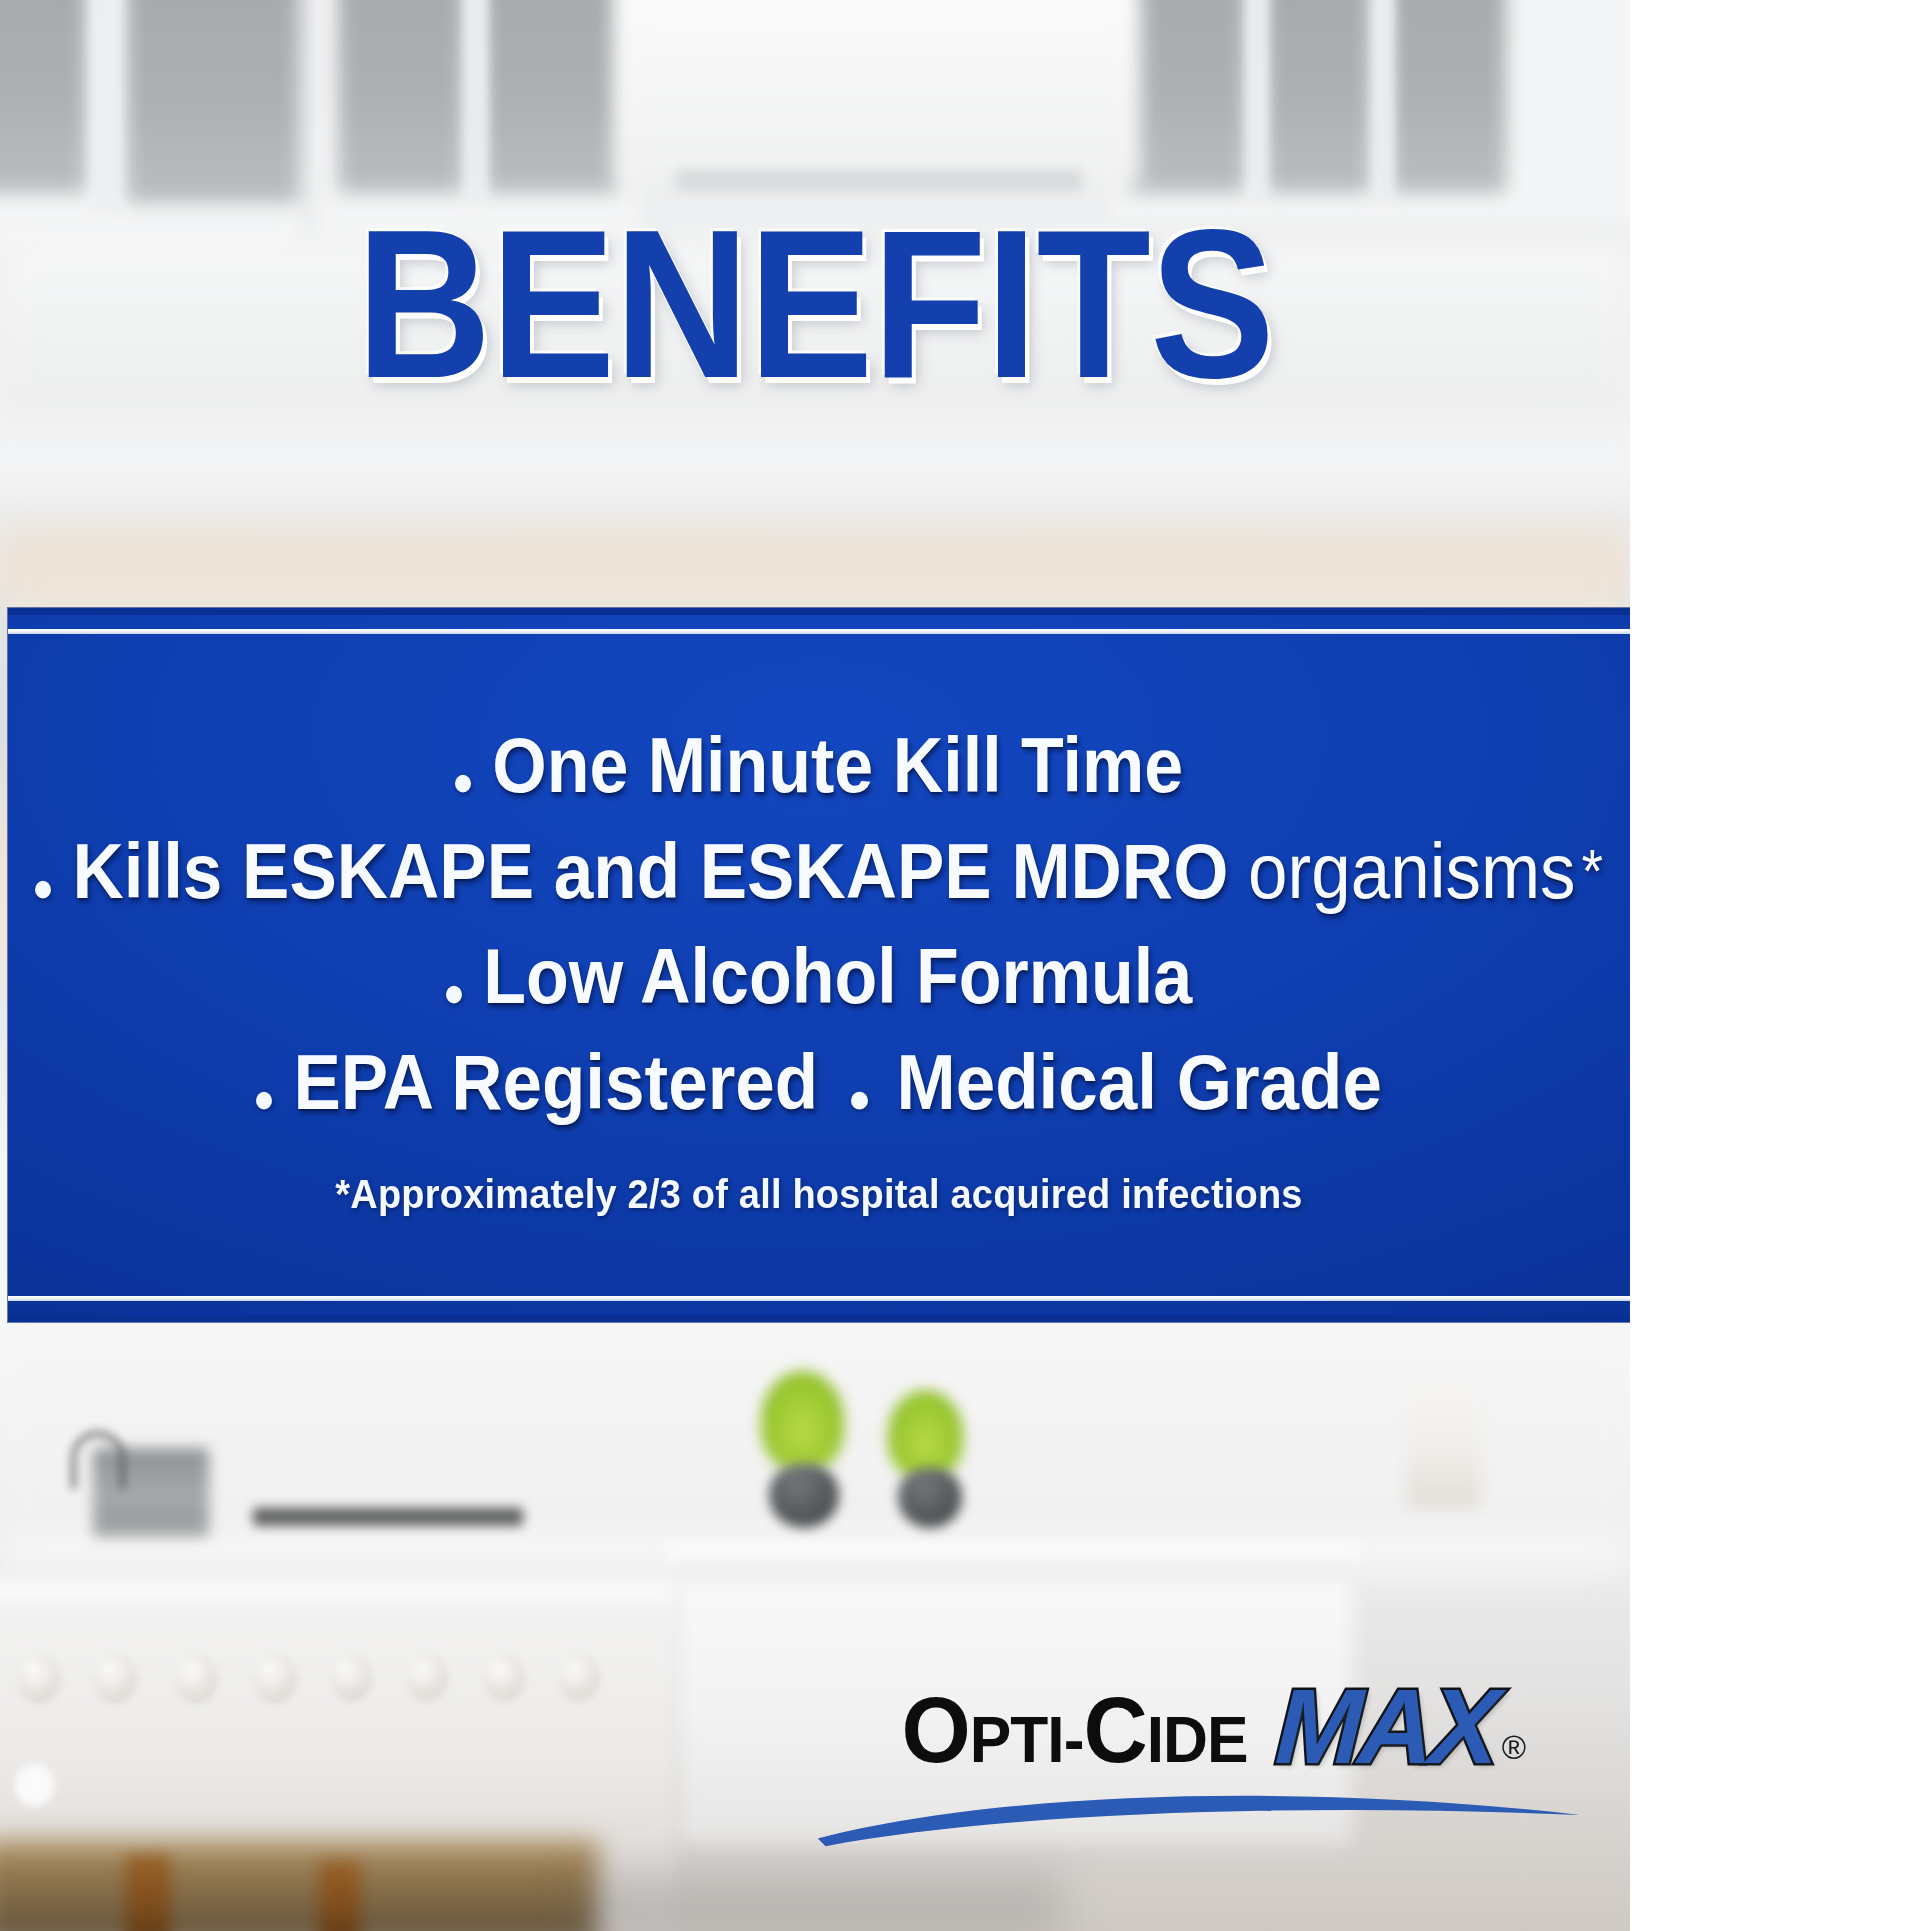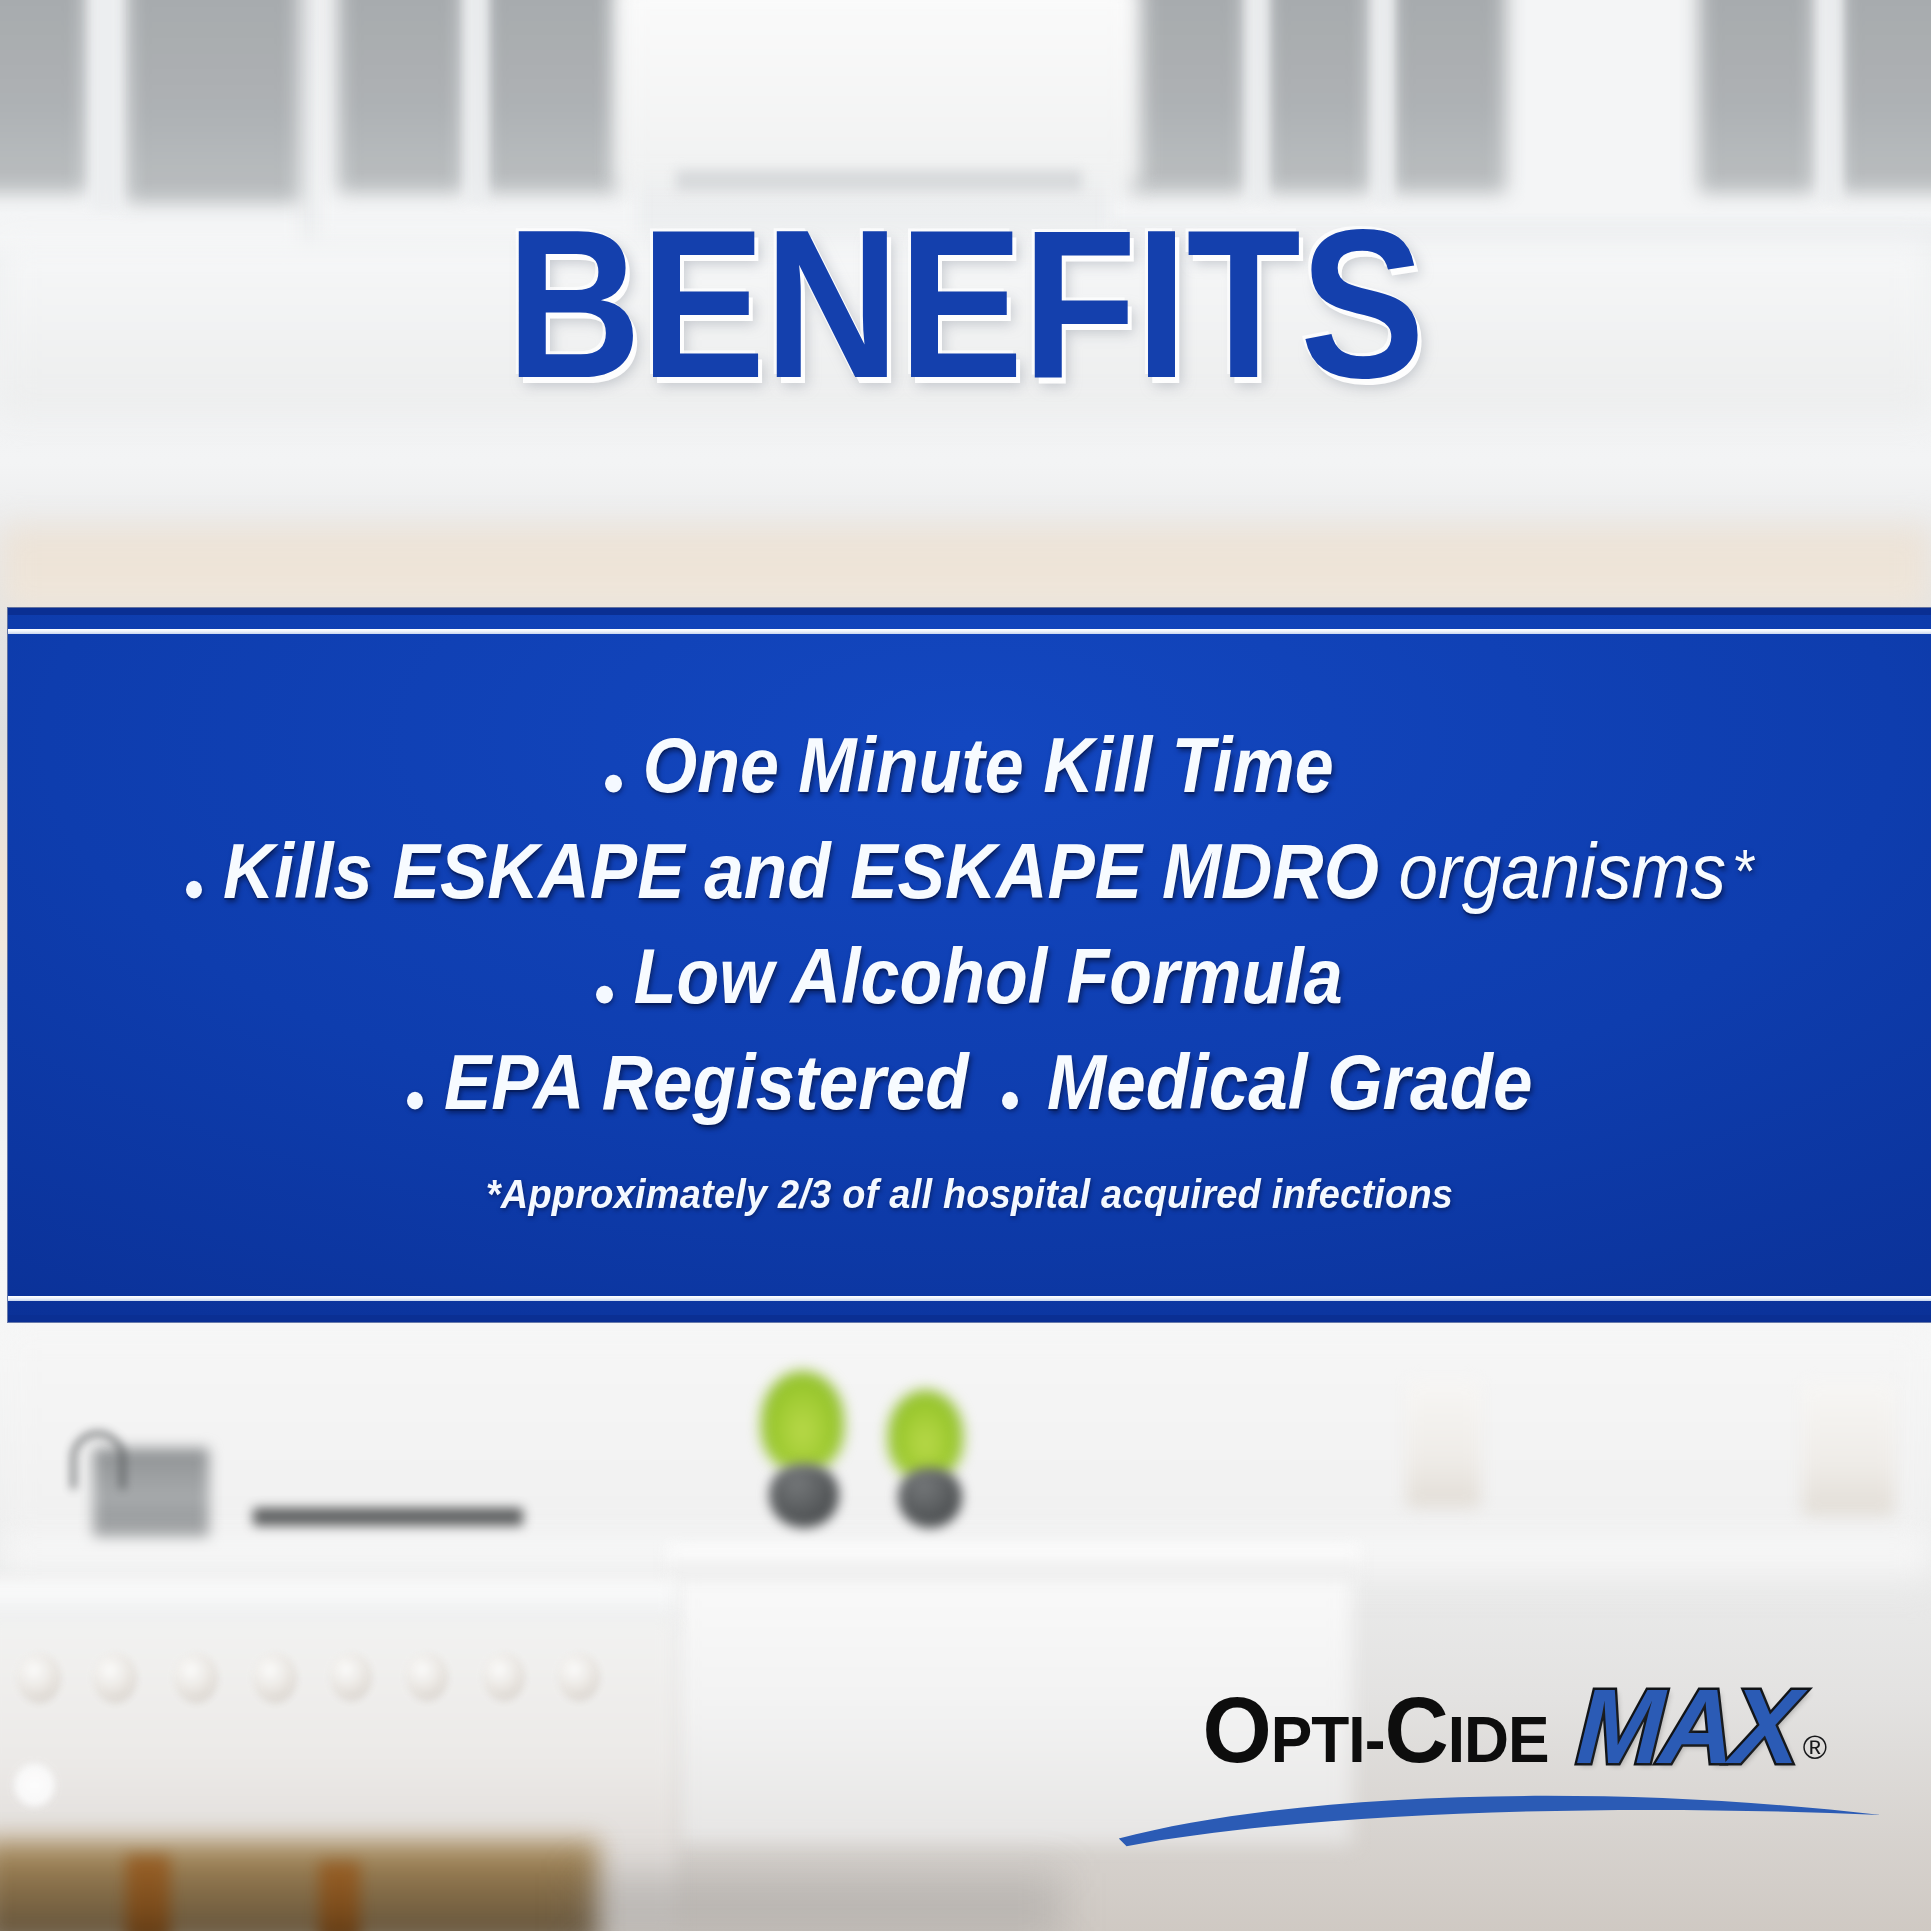--- a/index.html
+++ b/index.html
@@ -6,21 +6,21 @@
 
   html, body {
     width:1931px; height:1931px;
     background:#ffffff;
     font-family:"Liberation Sans", sans-serif;
     overflow:hidden;
   }
 
   #poster {
     position:relative;
-    width:1931px; height:1931px;
+    width:1630px; height:1931px;
     overflow:hidden;
   }
 
   
   .bg-photo {
     position:absolute; inset:0;
     background:
       linear-gradient(180deg,
         #e9eaec 0%, #eef0f1 14%, #f3f4f5 24%,
         #e4e4e4 31%, #dedfdf 38%, #efe4d8 45%, #f0e8de 49%,
@@ -174,21 +174,20 @@
   }
 
   
   .panel {
     position:absolute;
     left:8px; right:0;
     top:608px; height:714px;
     background:
       radial-gradient(ellipse 120% 140% at 50% 18%, #1347c0 0%, #0e3dae 40%, #0a2f93 78%, #092a86 100%);
     box-shadow:0 0 0 1px rgba(8,38,120,.6);
-    font-style:italic;
   }
   .panel-rule {
     position:absolute; left:0; right:0;
     height:4.8px;
     background:linear-gradient(180deg,#ffffff 0%, #eef3fb 45%, #c9d6ee 100%);
   }
   .panel-rule.top { top:21px; }
   .panel-rule.bottom { bottom:21px; }
   .panel-edge {
     position:absolute; left:0; right:0; height:6.8px;

